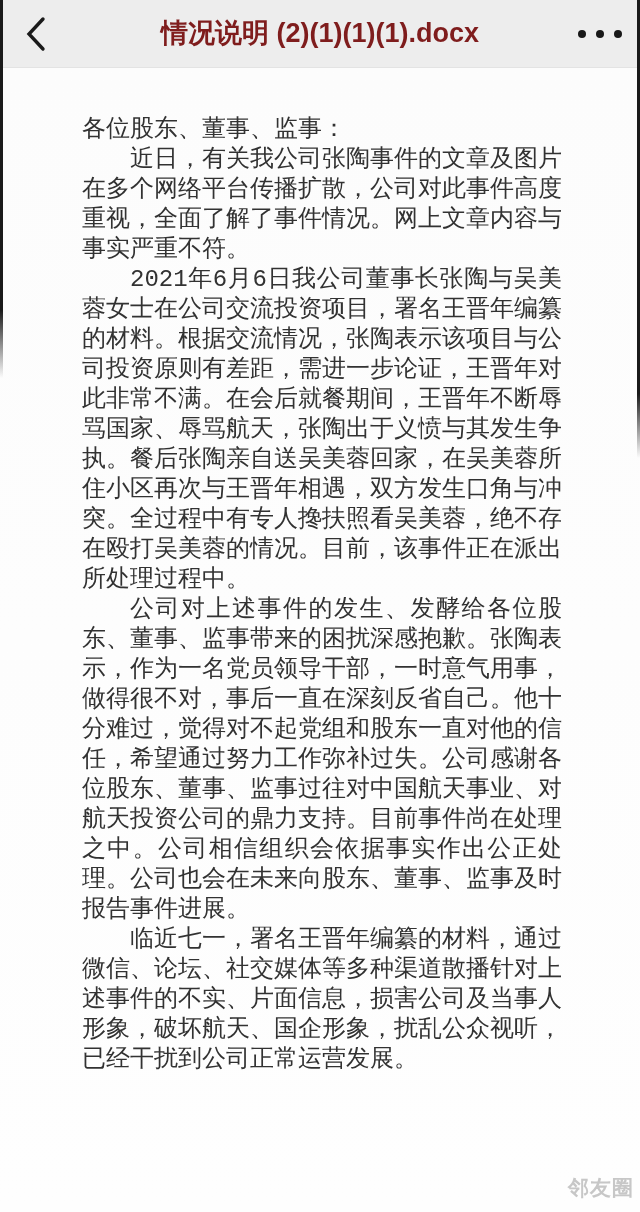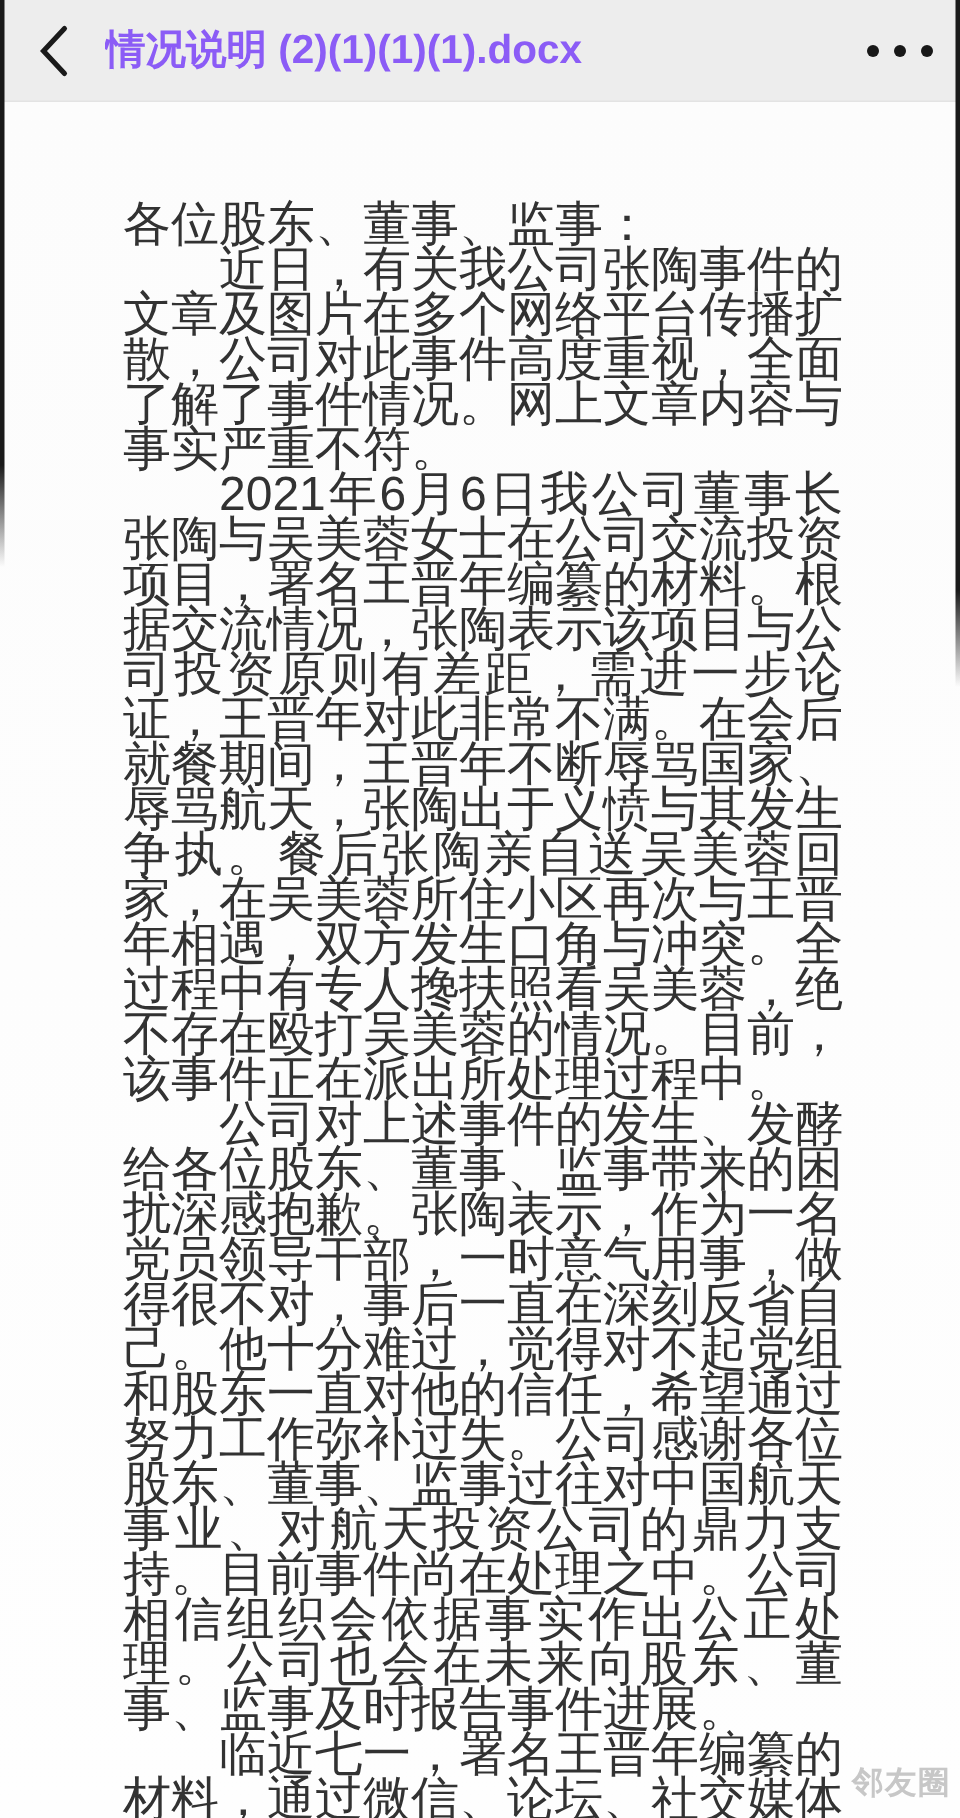--- a/index.html
+++ b/index.html
@@ -20,22 +20,22 @@
     box-sizing: border-box;
     z-index: 3;
   }
   .back-btn {
     position: absolute; left: 14px; top: 10px; width: 44px; height: 48px;
     background: none; border: none; padding: 0; margin: 0; cursor: pointer;
     display: flex; align-items: center; justify-content: center;
   }
   .title {
     position: absolute; left: 70px; right: 70px; top: 0; height: 52px;
-    line-height: 66px; 
-    font-weight: 700; font-size: 27px; color: #8b5cf6;
+    line-height: 66px; text-align: center;
+    font-weight: 700; font-size: 27px; color: #7f1d1d;
     white-space: nowrap; overflow: hidden;
     font-family: "Liberation Sans", sans-serif;
   }
   .more-btn {
     position: absolute; right: 14px; top: 8px; height: 52px;
     background: none; border: none; padding: 0 4px; cursor: pointer;
     display: flex; align-items: center; gap: 10px;
   }
   .dot { width: 8px; height: 8px; border-radius: 50%; background: #181818; }
 
@@ -43,24 +43,24 @@
   .edge-strip { position: absolute; top: 0; z-index: 4; }
   .edge-strip.left  { left: 0;  width: 3px; height: 378px;
     background: linear-gradient(to bottom, #1a1a1a 82%, rgba(26,26,26,0) 100%); }
   .edge-strip.right { right: 0; width: 3px; height: 458px;
     background: linear-gradient(to bottom, #1a1a1a 86%, rgba(26,26,26,0) 100%); }
 
   
   .doc {
     position: absolute; top: 68px; left: 0; width: 640px; height: 1144px;
     box-sizing: border-box;
-    padding: 66px 78px 0 82px;
+    padding: 47px 78px 0 82px;
     background: linear-gradient(to bottom, #fcfcfc, #fefefe);
-    font-family: Liberation Sans, sans-serif;
-    font-size: 32px; line-height: 30px;
+    font-family: Liberation Mono, monospace;
+    font-size: 24px; line-height: 30px;
     color: #323232;
     text-align: justify;
     overflow: hidden;
   }
   .doc p { margin: 0; }
   .para { text-indent: 2em; }
 
   .signature { margin-top: 54px; }
   .sig-company { text-align: right; }
   .sig-date { text-align: right; padding-right: 6px; }

